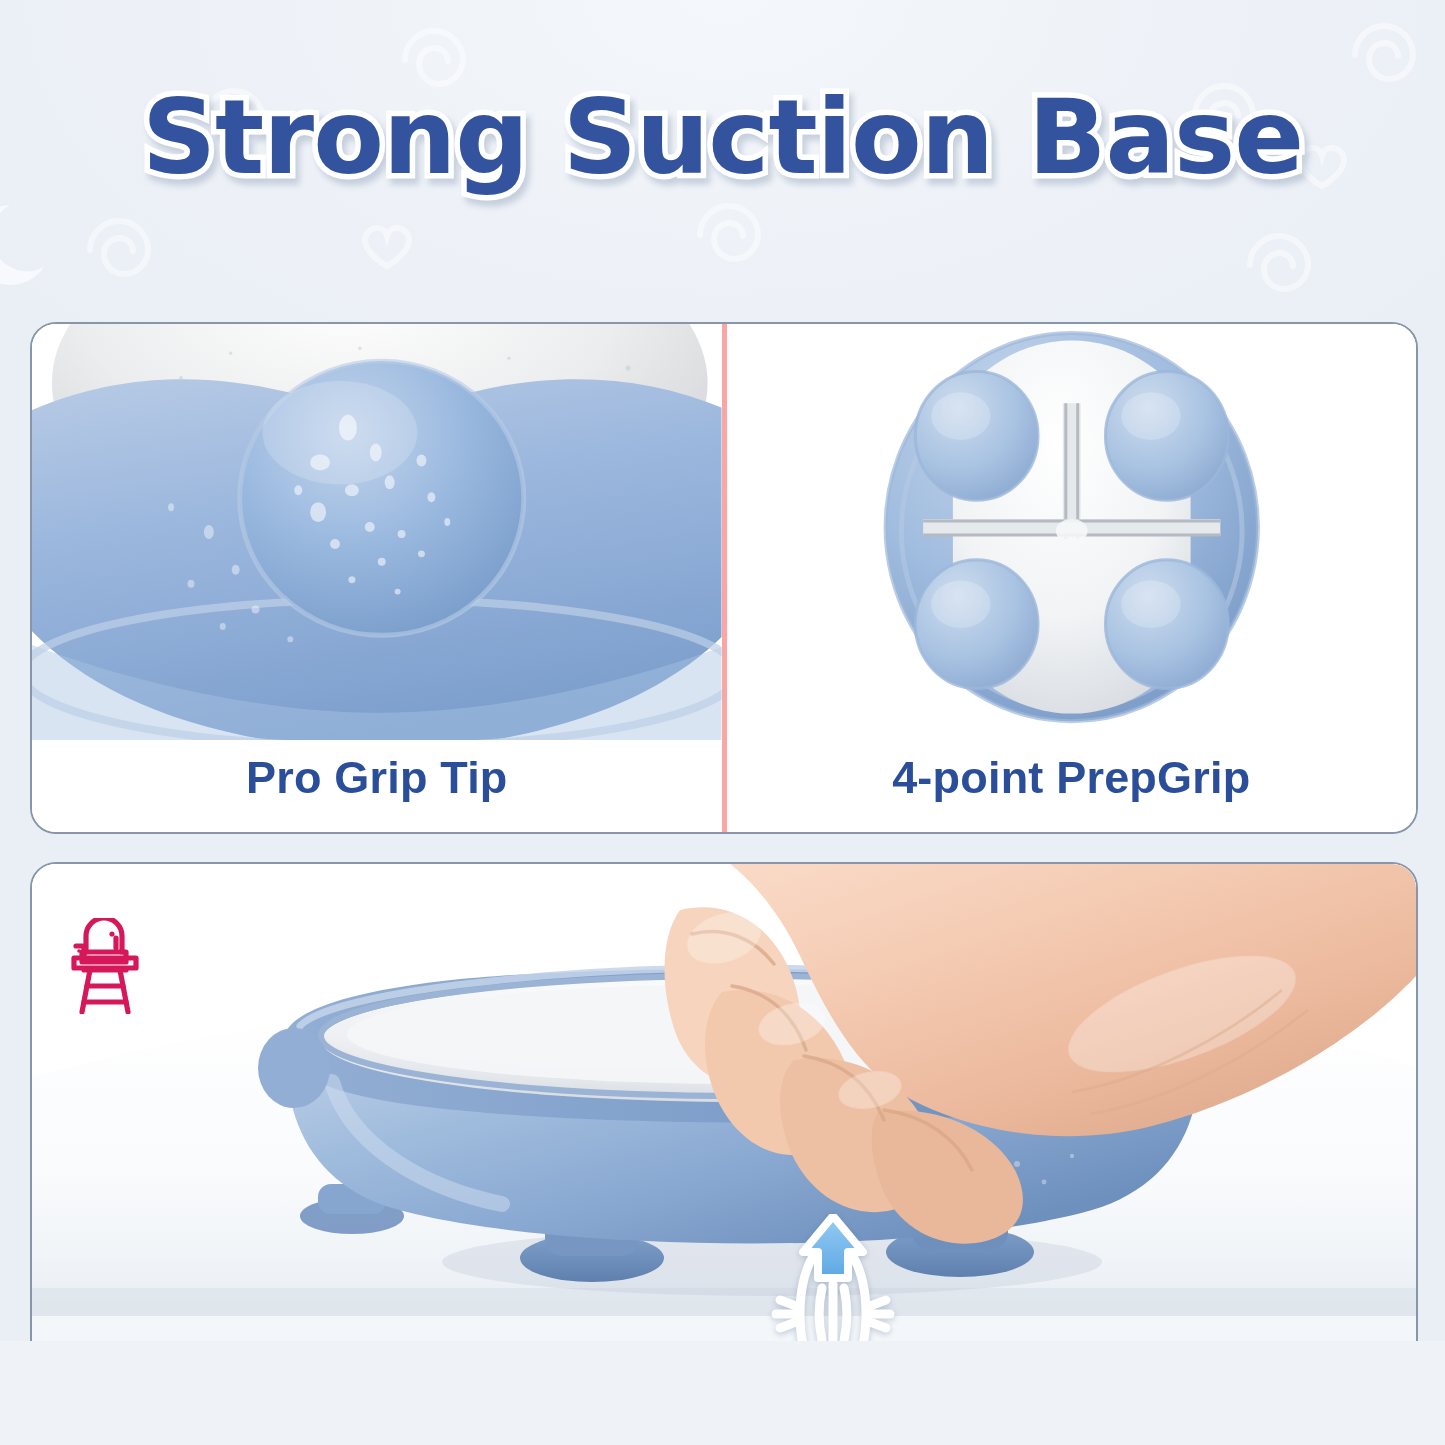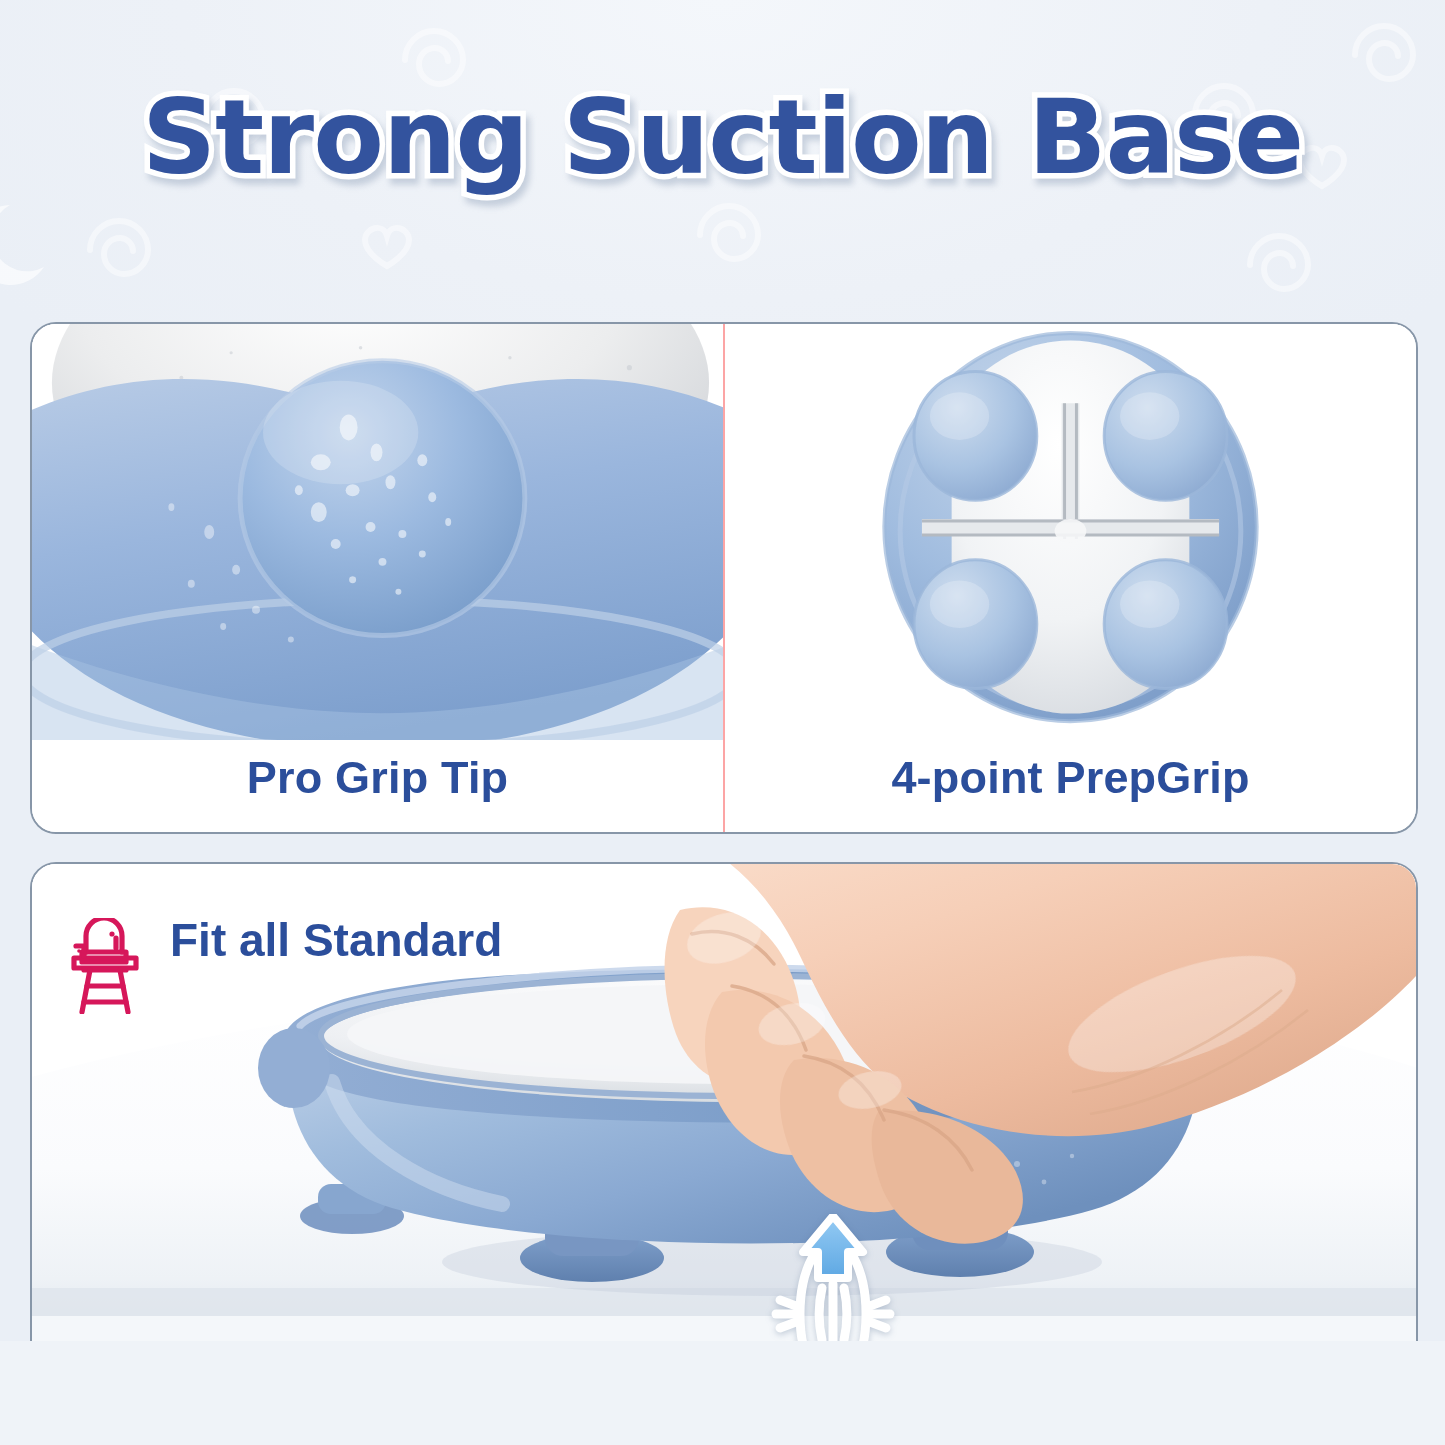--- a/index.html
+++ b/index.html
@@ -72,21 +72,21 @@
     display: flex;
   }
 
   .half {
     position: relative;
     flex: 1 1 0;
     display: flex;
     flex-direction: column;
     overflow: hidden;
   }
-  .half + .half { border-left: 2px solid #fca5a5; }
+  .half + .half { border-left: 5px solid #fca5a5; }
 
   .photo {
     position: relative;
     flex: 1 1 auto;
     overflow: hidden;
     background: #ffffff;
   }
 
   .caption {
     flex: 0 0 auto;
@@ -503,21 +503,20 @@
           <path d="M14,52 L56,52"></path>
 
           <path d="M20,52 L12,94"></path>
           <path d="M50,52 L58,94"></path>
 
           <path d="M17,68 L53,68"></path>
           <path d="M14,84 L56,84"></path>
         </svg>
       </span>
       <div class="feature-text">
-        <div>Fit all Standard</div>
       </div>
     </div>
   </div>
 
   <span class="arrows-icon">
     <svg width="142" height="200" viewBox="0 0 142 200">
       <defs>
         <linearGradient id="arrUp" x1="0" y1="0" x2="0" y2="1">
           <stop offset="0%" stop-color="#95cbf4"></stop>
           <stop offset="100%" stop-color="#5ea8e3"></stop>

